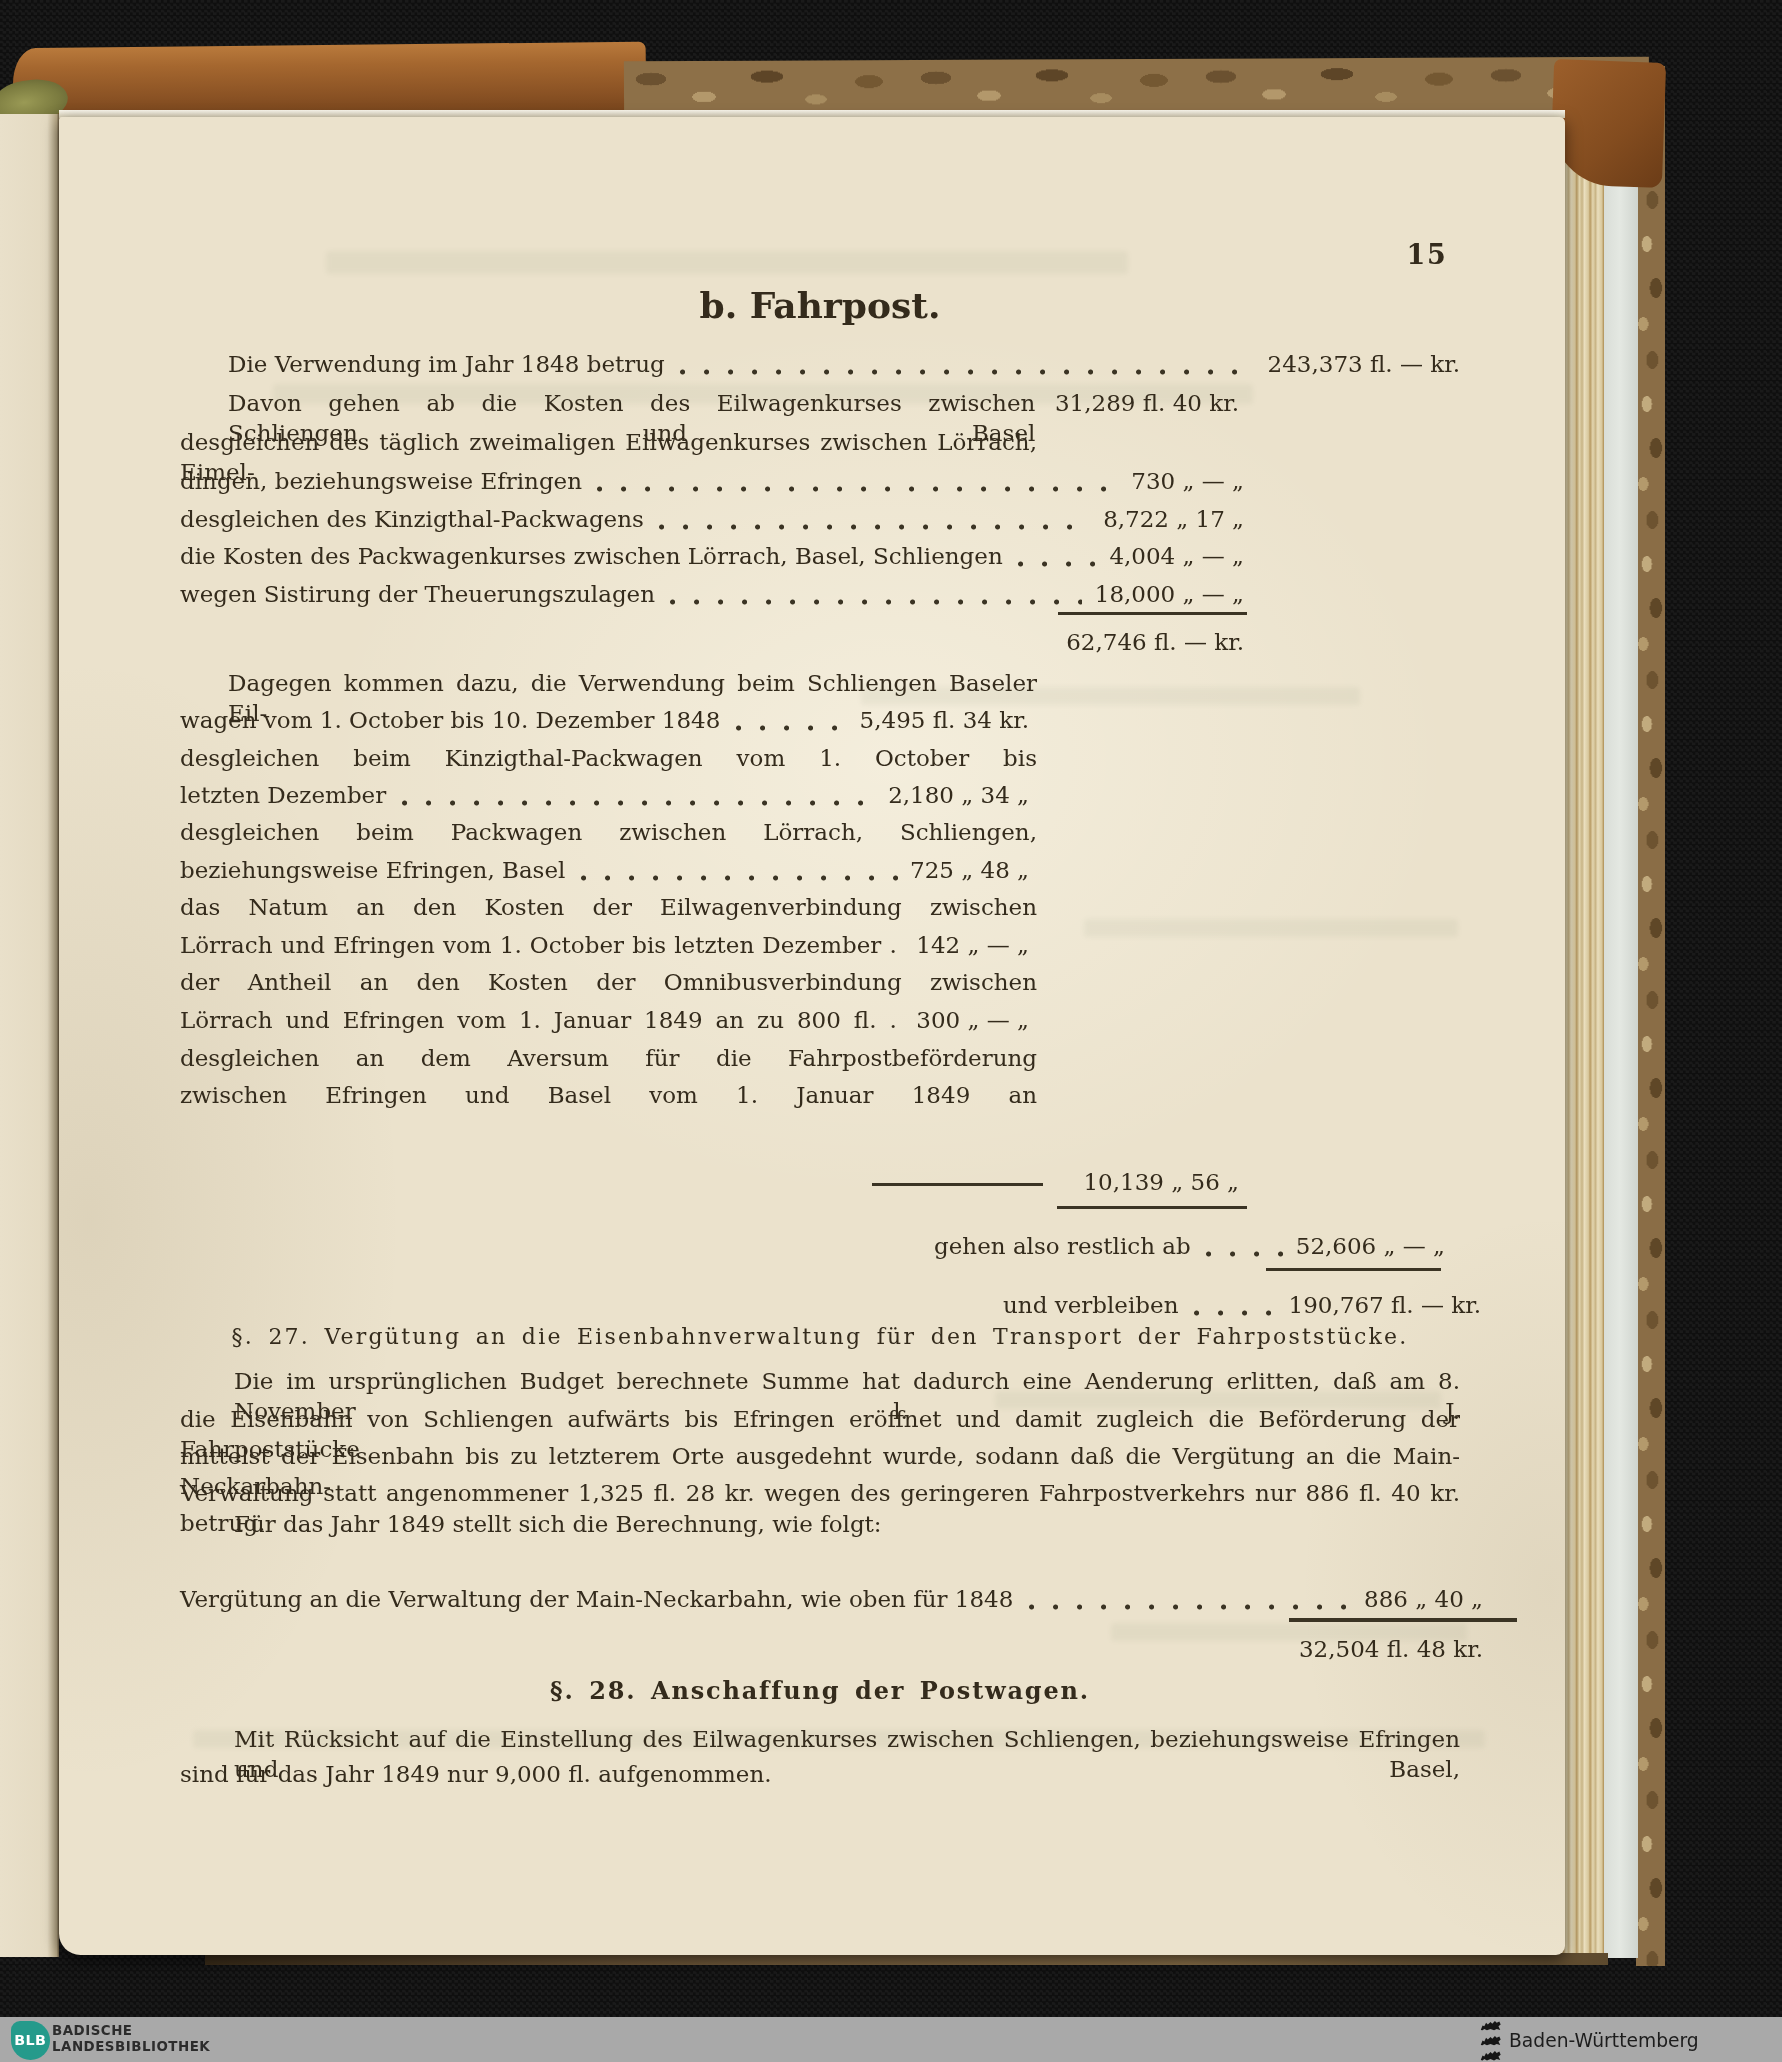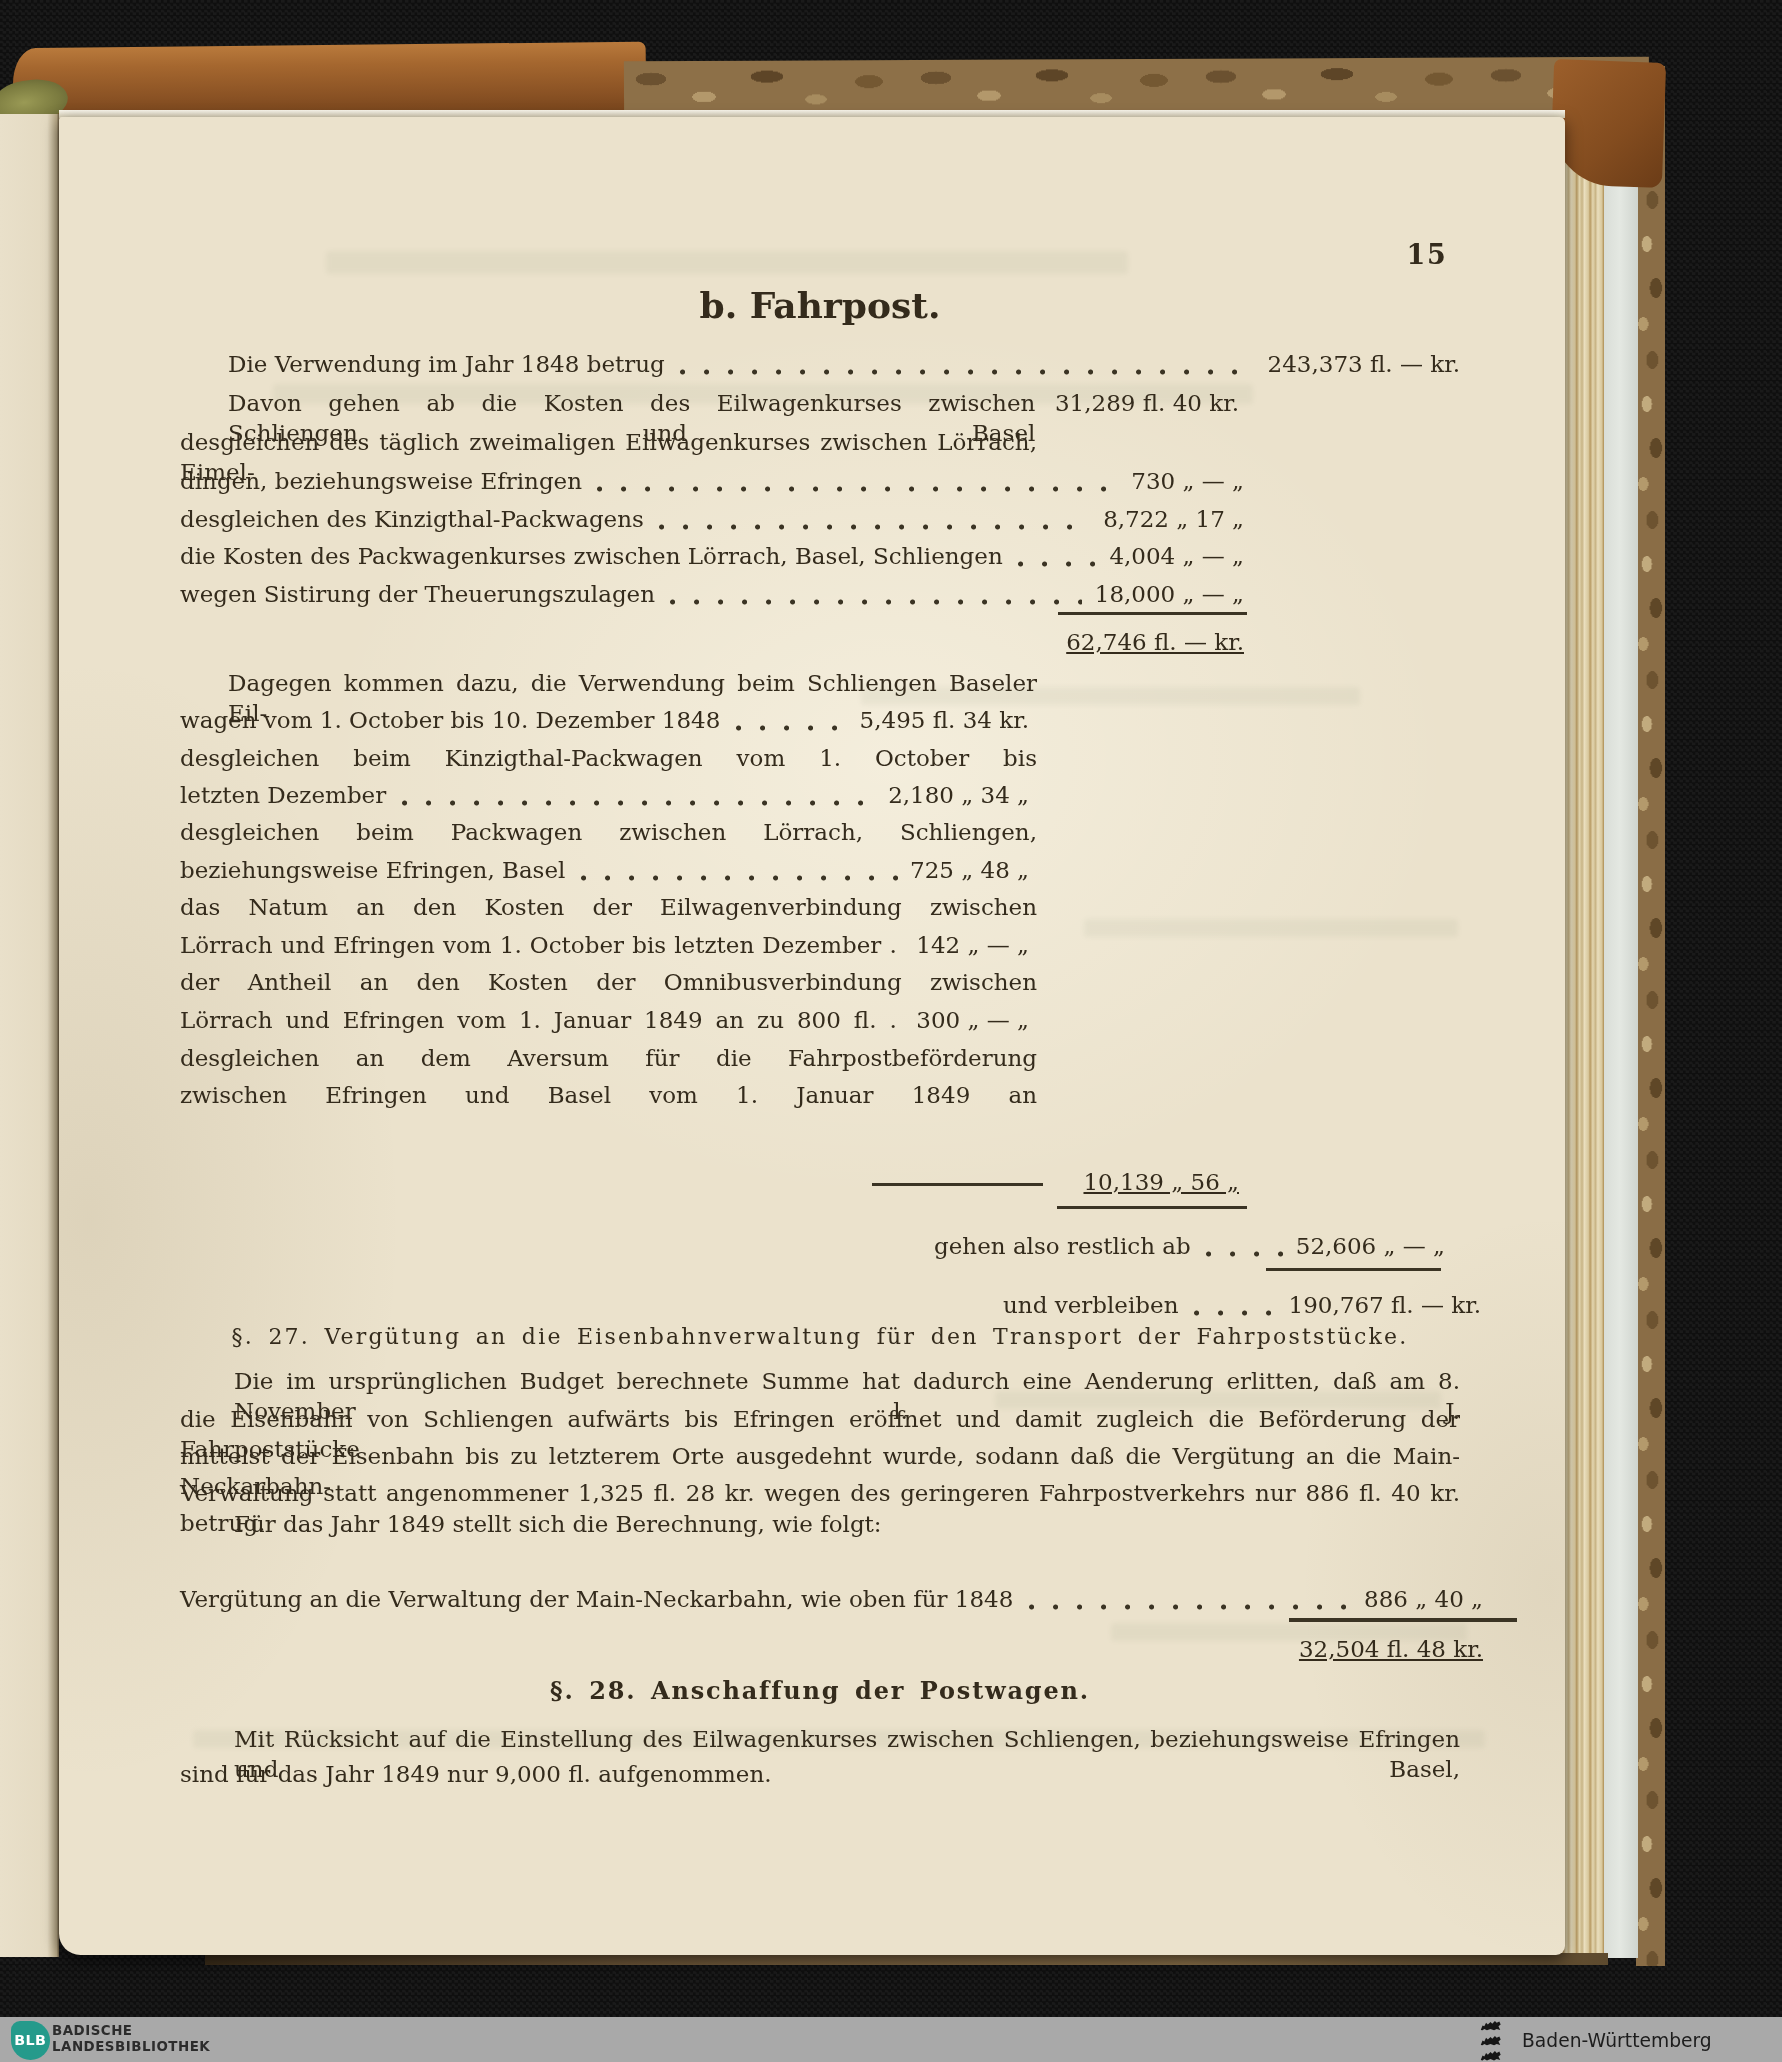--- a/index.html
+++ b/index.html
@@ -63,37 +63,37 @@
   .abs{position:absolute;}
   .row{position:absolute;display:flex;align-items:baseline;white-space:nowrap;}
   .row .t{flex:0 1 auto;}
   .row .t.fill{flex:1 1 auto;text-align:justify;text-align-last:justify;white-space:normal;margin-right:19.6px;}
   .leader{flex:1 1 auto;min-width:23px;height:8px;margin:0 12.5px 2.7px 14.3px;align-self:flex-end;
     background-image:radial-gradient(circle at 3.6px 4px, #3b3424 2.1px, rgba(0,0,0,0) 2.9px);
     background-size:24px 8px;background-repeat:repeat-x;}
   .amt{flex:0 0 auto;white-space:nowrap;}
   .jline{position:absolute;text-align:justify;text-align-last:justify;}
   .rule{position:absolute;height:2.7px;background:#3b3424;}
-  .sum{position:absolute;text-align:right;white-space:nowrap;text-decoration:underline;}
+  .sum{position:absolute;text-align:right;white-space:nowrap;}
   .center{text-align:center;}
   .pgnum{font-weight:bold;font-size:27px;letter-spacing:1.8px;}
   .h1{font-weight:bold;font-size:36px;}
   .h2{font-weight:normal;font-size:22px;letter-spacing:2.2px;word-spacing:5.3px;}
   .h3{font-weight:bold;font-size:24px;letter-spacing:1.8px;word-spacing:4.5px;}
   .ghost{position:absolute;background:#6c7a5c;opacity:.07;filter:blur(2.7px);border-radius:3.6px;}
   
   .footer{position:absolute;left:0;top:2017px;width:1782px;height:46px;background:#a9a9a9;}
   .blb-badge{position:absolute;left:10.7px;top:3.6px;width:39px;height:39px;background:#259a8b;
     border-radius:9px 50% 50% 50%;display:flex;align-items:center;justify-content:center;
     color:#ffffff;font-family:"DejaVu Sans","Liberation Sans",sans-serif;
     font-weight:bold;font-size:14.3px;letter-spacing:0.4px;}
   .libname{position:absolute;left:52px;top:6.2px;
     font-family:"DejaVu Sans","Liberation Sans",sans-serif;font-weight:bold;
     font-size:13.4px;line-height:16px;letter-spacing:0.5px;color:#2c2c2c;}
-  .bw{position:absolute;left:1479px;top:0;height:46px;display:flex;align-items:center;gap:20px;}
+  .bw{position:absolute;left:1479px;top:0;height:46px;display:flex;align-items:center;gap:7px;}
   .bw-text{font-family:"DejaVu Sans","Liberation Sans",sans-serif;font-size:18.7px;color:#1d1d1d;}
 </style>
 </head>
 <body>
 
 <div class="stage">
 
   <div class="top-leather"></div>
   <div class="top-marble"></div>
   <div class="green-blob"></div>

